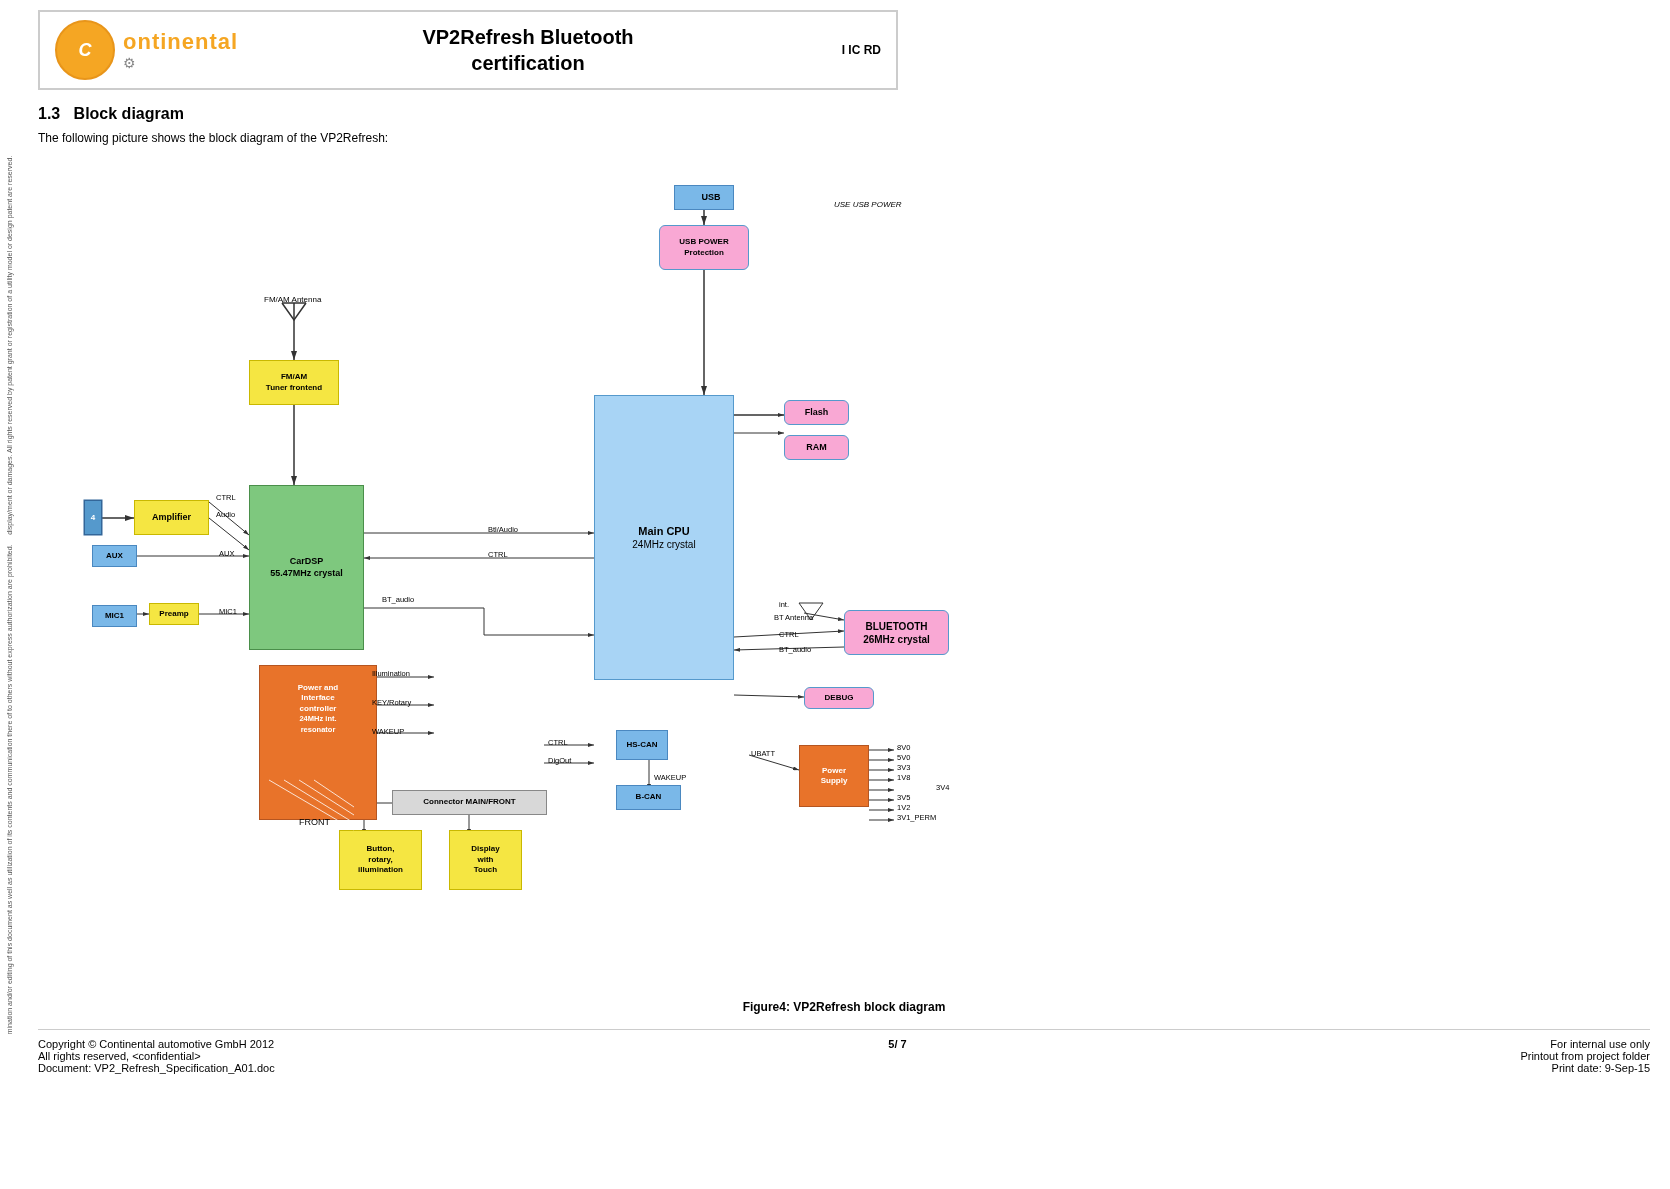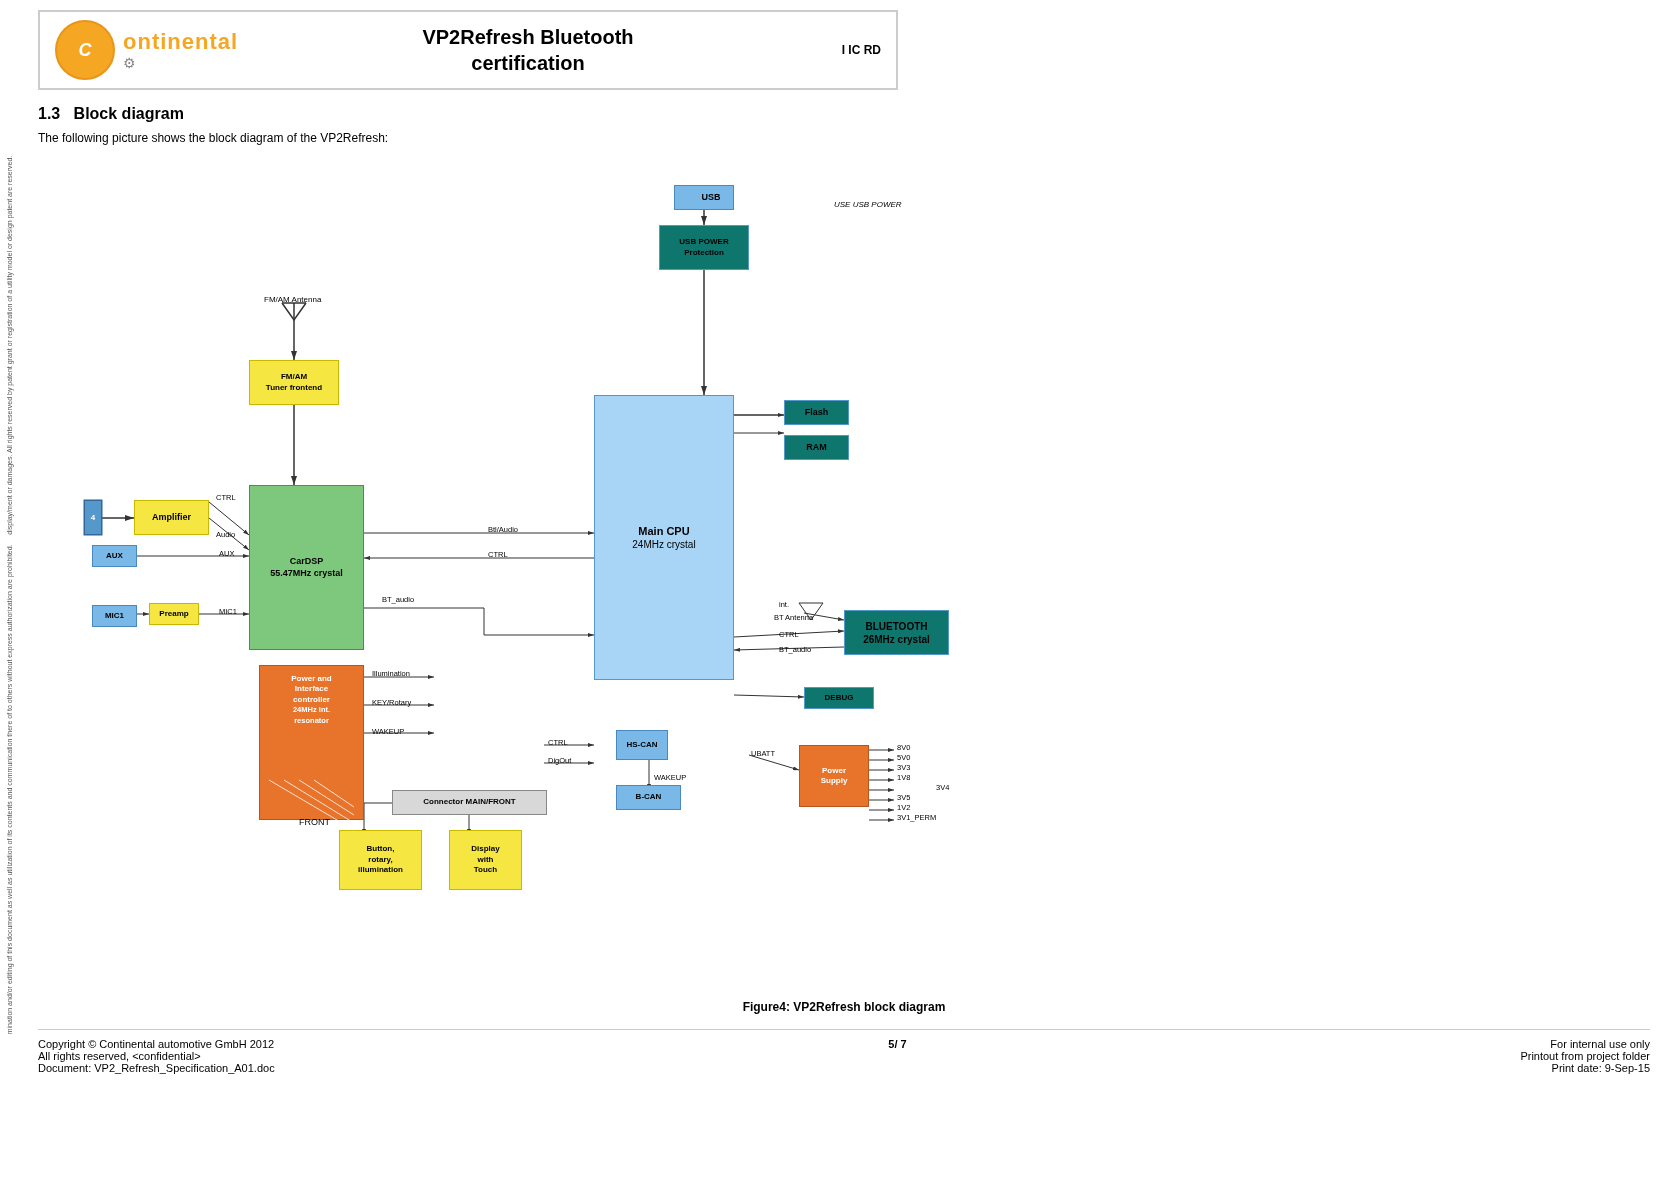--- a/index.html
+++ b/index.html
@@ -171,21 +171,21 @@
     }
     .footer-right {
       text-align: right;
     }
 
     
     .block-blue { background: #a8d4f5; border-color: #5599cc; }
     .block-green { background: #7ec87e; border-color: #4a8f4a; }
     .block-orange { background: #e8732a; border-color: #b55520; color: #fff; }
     .block-yellow { background: #f5e642; border-color: #c9b800; }
-    .block-light-blue { background: #0f766e; border-color: #5599cc; }
+    .block-light-blue { background: #f9a8d4; border-color: #5599cc; border-radius: 6px; }
     .block-gray { background: #d8d8d8; border-color: #888; }
     .block-small-blue { background: #7ab8e8; border-color: #4a88c0; }
 
     
     .arrow-label {
       position: absolute;
       font-size: 7.5px;
       color: #000;
       white-space: nowrap;
     }
@@ -372,21 +372,21 @@
     </div>
 
     <div class="block block-small-blue" style="left:562px;top:630px;width:65px;height:25px;font-size:8px;">
       B-CAN
     </div>
 
     <div class="block block-orange" style="left:745px;top:590px;width:70px;height:62px;font-size:8px;color:#fff;">
       Power<br>Supply
     </div>
 
-    <div class="block block-orange" style="left:205px;top:510px;width:105px;height:155px;font-size:8px;color:#fff;align-items:flex-start;justify-content:center;padding:8px;">
+    <div class="block block-orange" style="left:205px;top:510px;width:118px;height:155px;font-size:8px;color:#fff;align-items:flex-start;justify-content:center;padding:17px;">
       <div style="text-align:center;width:100%;">
         <strong>Power and<br>Interface<br>controller</strong><br>
         <span style="font-size:7.5px;">24MHz int.<br>resonator</span>
       </div>
     </div>
 
     <div class="block block-gray" style="left:338px;top:635px;width:155px;height:25px;font-size:8px;">
       Connector MAIN/FRONT
     </div>
 
@@ -398,21 +398,21 @@
       Display<br>with<br>Touch
     </div>
 
     <div style="position:absolute;left:30px;top:345px;width:18px;height:35px;background:#5599cc;border:1px solid #336699;display:flex;align-items:center;justify-content:center;font-size:8px;font-weight:bold;color:#fff;">4</div>
 
     <div class="antenna-label" style="left:210px;top:140px;font-size:8px;">FM/AM Antenna</div>
     <div class="antenna-label" style="left:245px;top:662px;font-size:9px;">FRONT</div>
     <div class="antenna-label" style="left:780px;top:45px;font-size:8px;font-style:italic;">USE USB POWER</div>
 
     <div class="arrow-label" style="left:162px;top:338px;">CTRL</div>
-    <div class="arrow-label" style="left:162px;top:355px;margin-top:20px;">Audio</div>
+    <div class="arrow-label" style="left:162px;top:355px;">Audio</div>
     <div class="arrow-label" style="left:165px;top:394px;">AUX</div>
     <div class="arrow-label" style="left:165px;top:452px;">MIC1</div>
     <div class="arrow-label" style="left:328px;top:440px;">BT_audio</div>
     <div class="arrow-label" style="left:434px;top:370px;">Btl/Audio</div>
     <div class="arrow-label" style="left:434px;top:395px;">CTRL</div>
     <div class="arrow-label" style="left:318px;top:514px;">Illumination</div>
     <div class="arrow-label" style="left:318px;top:543px;">KEY/Rotary</div>
     <div class="arrow-label" style="left:318px;top:572px;">WAKEUP</div>
     <div class="arrow-label" style="left:494px;top:583px;">CTRL</div>
     <div class="arrow-label" style="left:494px;top:601px;">DigOut</div>

